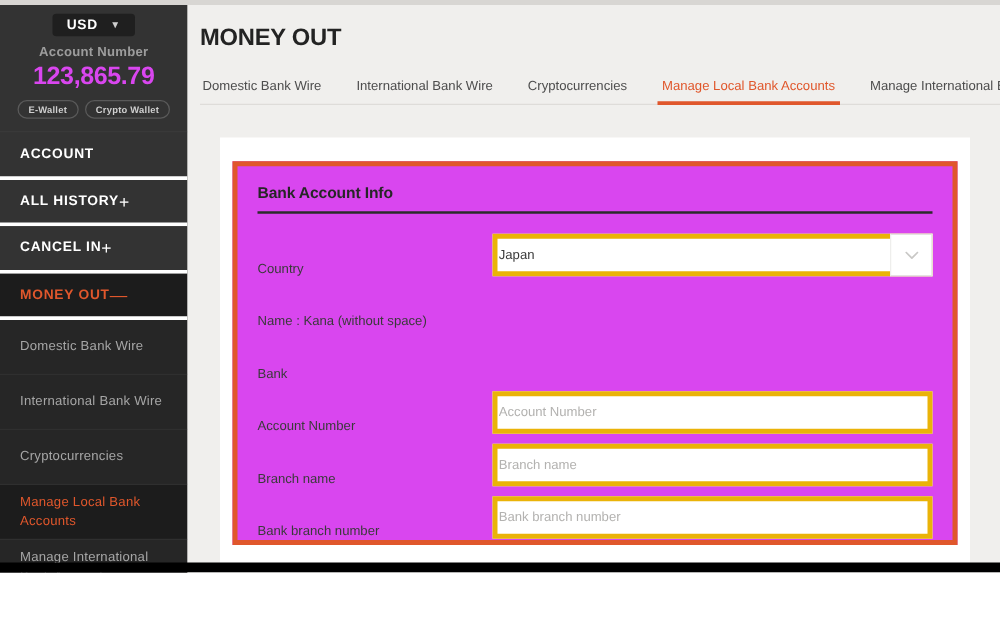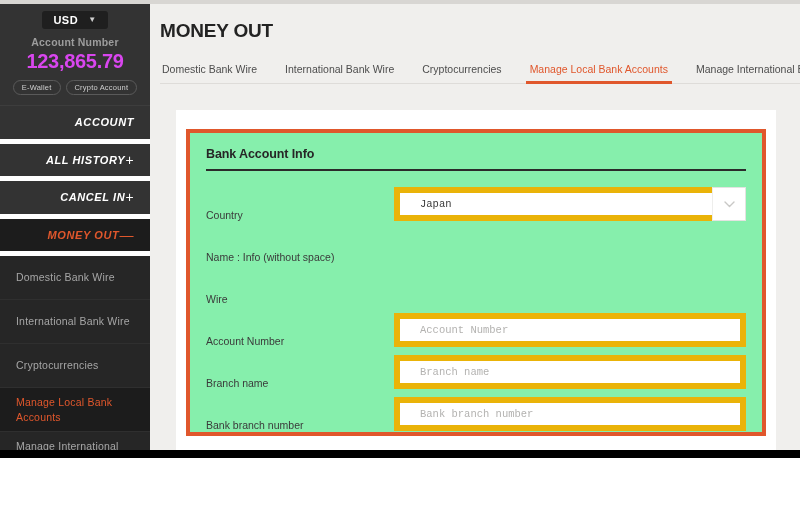--- a/index.html
+++ b/index.html
@@ -59,34 +59,33 @@
     font-size: 20px; font-weight: bold; color: #d946ef; letter-spacing: -.3px;
   }
   .wallet-row {
     margin-top: 7px;
     display: flex; justify-content: center; gap: 5px;
   }
   .wallet-chip {
     border: 1px solid #5a5a5a;
     border-radius: 10px;
     padding: 2px 8px;
-    font-size: 7.5px; font-weight: normal; color: #cfcfcf; letter-spacing: .2px;
+    font-size: 7.5px; font-weight: bold; color: #cfcfcf; letter-spacing: .2px;
     white-space: nowrap;
   }
 
   .nav { display: block; }
   .nav-group {
-    display: flex; align-items: center; justify-content: flex-end;
+    display: flex; align-items: center; justify-content: flex-start;
     padding: 0 16px;
     height: 37.5px;
     font-size: 11px; font-weight: bold; letter-spacing: .6px;
     color: #ffffff;
     background: #333333;
-    border-bottom: 5px solid #ffffff;
-    font-style: italic;
+    border-bottom: 3px solid #ffffff;
   }
   .nav-group.active { color: #e0572c; background: #1c1c1c; }
   .nav-group .sign { font-size: 14px; font-weight: normal; color: #ffffff; }
   .nav-group.active .sign { color: #e0572c; }
 
   .nav-sub {
     display: flex; align-items: center;
     padding: 0 16px;
     min-height: 44px;
     font-size: 10.5px; color: #a6a6a6; letter-spacing: .2px;
@@ -130,21 +129,21 @@
   
   .card {
     position: absolute; top: 106px; left: 26px;
     width: 600px; height: 345px;
     background: #ffffff;
   }
   .bordered-box {
     position: absolute; top: 19px; left: 10px;
     width: 580px; height: 307px;
     border: 4px solid #e0572c;
-    background: #86efac;
+    background: #d946ef;
   }
 
   .section-title {
     margin: 14px 16px 0 16px;
     font-size: 12.5px; font-weight: bold; color: #262626; letter-spacing: -.1px;
   }
   .section-rule {
     margin: 8px 16px 0 16px;
     height: 2px; background: #2b2b2b;
   }
@@ -159,26 +158,26 @@
     padding-top: 13px;
     font-size: 10.5px; color: #3a3a3a;
   }
   .field-wrap {
     position: relative;
     flex: 1;
     height: 34px;
   }
   .field {
     width: 100%; height: 34px;
-    border: 6px solid #eab308;
+    border: 4px solid #eab308;
     background: #ffffff;
-    font-family: Liberation Mono, monospace;
+    font-family: Liberation Sans, sans-serif;
     font-size: 10.5px;
     color: #3a3a3a;
-    padding: 0 20px;
+    padding: 0 1px;
     outline: none;
   }
   .field::placeholder { color: #b3b2b0; }
   .field.select { padding-right: 44px; color: #3a3a3a; display: flex; align-items: center; }
   .chev-btn {
     position: absolute; top: 0; right: 0;
     width: 34px; height: 34px;
     border: 1px solid #e4e3e1;
     border-left: 1px solid #eeeeec;
     background: #ffffff;
@@ -213,21 +212,21 @@
 
     <div class="balance-block">
       <div class="currency-pill">
         <span>USD</span>
         <span class="chev">▼</span>
       </div>
       <div class="balance-label">Account Number</div>
       <div class="balance-amount">123,865.79</div>
       <div class="wallet-row">
         <span class="wallet-chip">E-Wallet</span>
-        <span class="wallet-chip">Crypto Account</span>
+        <span class="wallet-chip">Crypto Wallet</span>
       </div>
     </div>
 
     <nav class="nav" id="nav">
         <div class="nav-group">
           <span>ACCOUNT</span>
           <span class="sign"></span>
         </div>
         <div class="nav-group">
           <span>ALL HISTORY</span>
@@ -281,24 +280,24 @@
               <div class="field-wrap">
                 <div class="field select">Japan</div>
                 <div class="chev-btn">
                   <svg width="11" height="7" viewBox="0 0 11 7" fill="none">
                     <path d="M1 1L5.5 5.5L10 1" stroke="#c9c8c6" stroke-width="1.4" stroke-linecap="round" stroke-linejoin="round"></path>
                   </svg>
                 </div>
               </div>
             </div>
             <div class="form-row">
-              <div class="form-label">Name : Info (without space)</div>
-            </div>
-            <div class="form-row">
-              <div class="form-label">Wire</div>
+              <div class="form-label">Name : Kana (without space)</div>
+            </div>
+            <div class="form-row">
+              <div class="form-label">Bank</div>
             </div>
             <div class="form-row">
               <div class="form-label">Account Number</div>
               <div class="field-wrap"><input class="field" type="text" placeholder="Account Number" style=""></div>
             </div>
             <div class="form-row">
               <div class="form-label">Branch name</div>
               <div class="field-wrap"><input class="field" type="text" placeholder="Branch name" style=""></div>
             </div>
             <div class="form-row">

